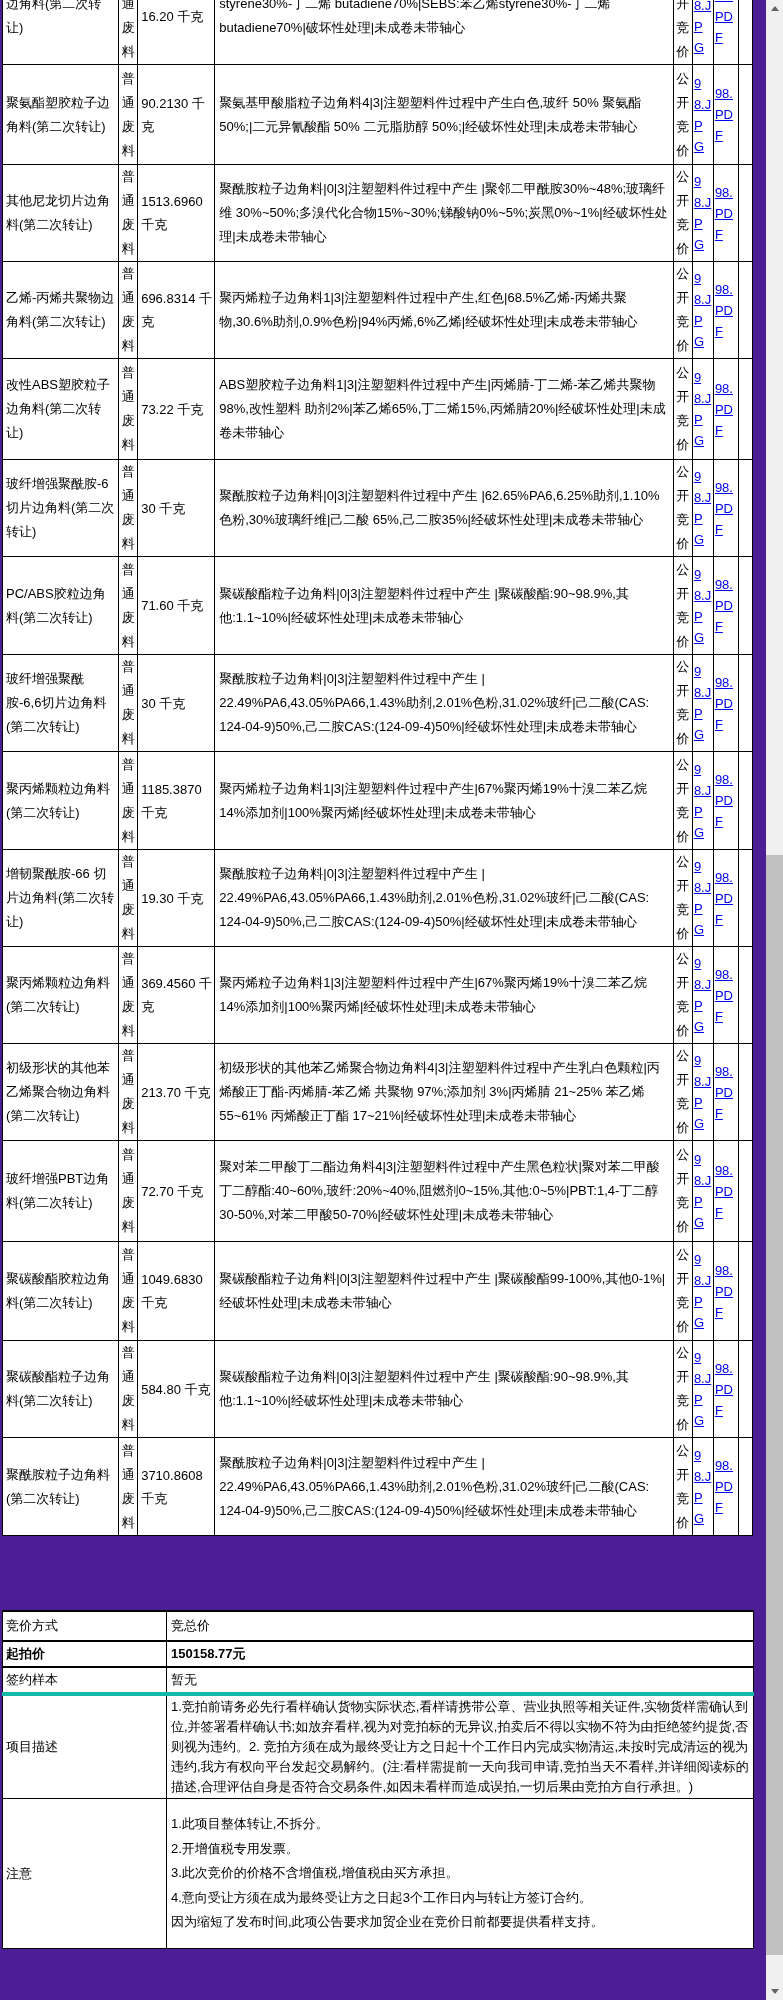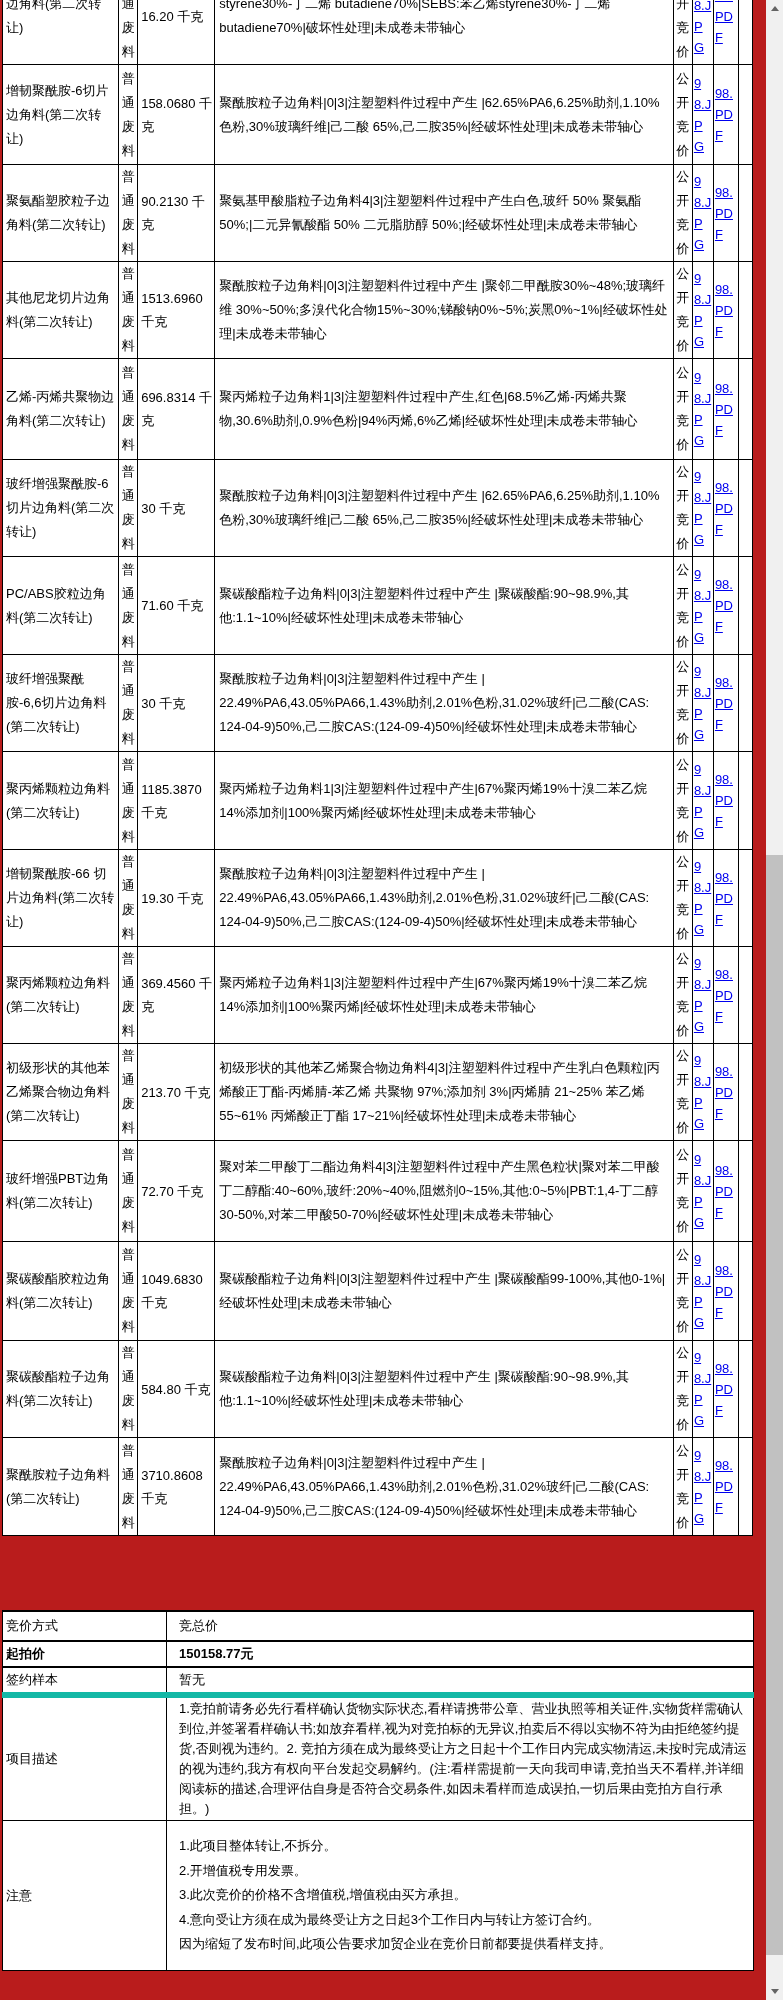--- a/index.html
+++ b/index.html
@@ -1,17 +1,17 @@
 <!DOCTYPE html>
 <html><head>
 <meta charset="utf-8">
 <style>
   html,body{margin:0;padding:0;background:#fff;}
   body{width:783px;height:2000px;font-family:"Liberation Sans","DejaVu Sans",sans-serif;font-size:13px;color:#000;}
-  #page{position:relative;width:783px;height:2000px;overflow:hidden;background:#b91c1c;}
+  #page{position:relative;width:783px;height:2000px;overflow:hidden;background:#4c1d95;}
 
   table{border-collapse:collapse;table-layout:fixed;background:#fff;}
   td{border:1px solid #000;vertical-align:middle;overflow:hidden;padding:1px 2px;}
 
   
   #lots{position:absolute;left:2px;top:-33px;width:751px;}
   #lots .cell-name{line-height:24px;word-wrap:break-word;padding-left:3px;}
   #lots .cell-cat{line-height:24px;word-break:break-all;text-align:center;padding:0;}
   #lots .cell-qty{line-height:23px;word-wrap:break-word;padding-left:3px;}
   #lots .cell-desc{line-height:24px;word-wrap:break-word;padding-left:4px;padding-right:3px;}
@@ -34,24 +34,24 @@
   #lots tr:nth-child(12){height:94px;}
   #lots tr:nth-child(13){height:101px;}
   #lots tr:nth-child(14){height:99px;}
   #lots tr:nth-child(15){height:93px;}
   #lots tr:nth-child(16){height:98px;}
   #lots tr:nth-child(17){height:98px;}
 
   
   #summary{position:absolute;left:2px;top:1610px;width:751px;}
   #summary td{padding:1px 3px;line-height:20px;}
-  #summary .s-value{padding-left:12px;}
+  #summary .s-value{padding-left:4px;}
   #summary tr:nth-child(1) td{border-top:2px solid #000;border-bottom:2px solid #000;height:26px;}
   #summary tr:nth-child(2) td{border-bottom:2px solid #000;height:22px;font-weight:bold;}
-  #summary tr:nth-child(3) td{border-bottom:6px solid #14b8a6;height:22px;}
+  #summary tr:nth-child(3) td{border-bottom:4px solid #14b8a6;height:22px;}
   #summary tr:nth-child(4) td{height:24px;}
   #summary tr:nth-child(5) td{height:147px;}
   #summary tr:nth-child(5) .s-value{line-height:24.5px;}
   #summary tr:nth-child(6) td{border-bottom:2px solid #000;height:119px;text-align:center;}
   #summary tr:nth-child(6) .s-value div{line-height:24px;}
 
   
   #scrollbar{position:absolute;top:0;right:0;width:17px;height:2000px;background:#f0f0f0;}
   .sb-btn{position:absolute;left:0;width:17px;height:17px;display:flex;align-items:center;justify-content:center;}
   #sb-up{top:0;}
@@ -81,30 +81,20 @@
       <td class="cell-name">边角料(第二次转让)</td>
       <td class="cell-cat">普通废料</td>
       <td class="cell-qty">16.20 千克</td>
       <td class="cell-desc">styrene30%-丁二烯 butadiene70%|SEBS:苯乙烯styrene30%-丁二烯 butadiene70%|破坏性处理|未成卷未带轴心</td>
       <td class="cell-bid">公开竞价</td>
       <td class="cell-link"><a class="jpg">98.JPG</a></td>
       <td class="cell-link"><a class="pdf">98.PDF</a></td>
       <td class="cell-empty"></td>
     </tr>
         <tr>
-      <td class="cell-name">增韧聚酰胺-6切片边角料(第二次转让)</td>
-      <td class="cell-cat">普通废料</td>
-      <td class="cell-qty">158.0680 千克</td>
-      <td class="cell-desc">聚酰胺粒子边角料|0|3|注塑塑料件过程中产生 |62.65%PA6,6.25%助剂,1.10%色粉,30%玻璃纤维|己二酸 65%,己二胺35%|经破坏性处理|未成卷未带轴心</td>
-      <td class="cell-bid">公开竞价</td>
-      <td class="cell-link"><a class="jpg">98.JPG</a></td>
-      <td class="cell-link"><a class="pdf">98.PDF</a></td>
-      <td class="cell-empty"></td>
-    </tr>
-        <tr>
       <td class="cell-name">聚氨酯塑胶粒子边角料(第二次转让)</td>
       <td class="cell-cat">普通废料</td>
       <td class="cell-qty">90.2130 千克</td>
       <td class="cell-desc">聚氨基甲酸脂粒子边角料4|3|注塑塑料件过程中产生白色,玻纤 50% 聚氨酯 50%;|二元异氰酸酯 50% 二元脂肪醇 50%;|经破坏性处理|未成卷未带轴心</td>
       <td class="cell-bid">公开竞价</td>
       <td class="cell-link"><a class="jpg">98.JPG</a></td>
       <td class="cell-link"><a class="pdf">98.PDF</a></td>
       <td class="cell-empty"></td>
     </tr>
         <tr>
@@ -115,20 +105,30 @@
       <td class="cell-bid">公开竞价</td>
       <td class="cell-link"><a class="jpg">98.JPG</a></td>
       <td class="cell-link"><a class="pdf">98.PDF</a></td>
       <td class="cell-empty"></td>
     </tr>
         <tr>
       <td class="cell-name">乙烯-丙烯共聚物边角料(第二次转让)</td>
       <td class="cell-cat">普通废料</td>
       <td class="cell-qty">696.8314 千克</td>
       <td class="cell-desc">聚丙烯粒子边角料1|3|注塑塑料件过程中产生,红色|68.5%乙烯-丙烯共聚物,30.6%助剂,0.9%色粉|94%丙烯,6%乙烯|经破坏性处理|未成卷未带轴心</td>
+      <td class="cell-bid">公开竞价</td>
+      <td class="cell-link"><a class="jpg">98.JPG</a></td>
+      <td class="cell-link"><a class="pdf">98.PDF</a></td>
+      <td class="cell-empty"></td>
+    </tr>
+        <tr>
+      <td class="cell-name">改性ABS塑胶粒子边角料(第二次转让)</td>
+      <td class="cell-cat">普通废料</td>
+      <td class="cell-qty">73.22 千克</td>
+      <td class="cell-desc">ABS塑胶粒子边角料1|3|注塑塑料件过程中产生|丙烯腈-丁二烯-苯乙烯共聚物98%,改性塑料 助剂2%|苯乙烯65%,丁二烯15%,丙烯腈20%|经破坏性处理|未成卷未带轴心</td>
       <td class="cell-bid">公开竞价</td>
       <td class="cell-link"><a class="jpg">98.JPG</a></td>
       <td class="cell-link"><a class="pdf">98.PDF</a></td>
       <td class="cell-empty"></td>
     </tr>
         <tr>
       <td class="cell-name">玻纤增强聚酰胺-6切片边角料(第二次转让)</td>
       <td class="cell-cat">普通废料</td>
       <td class="cell-qty">30 千克</td>
       <td class="cell-desc">聚酰胺粒子边角料|0|3|注塑塑料件过程中产生 |62.65%PA6,6.25%助剂,1.10%色粉,30%玻璃纤维|己二酸 65%,己二胺35%|经破坏性处理|未成卷未带轴心</td>

